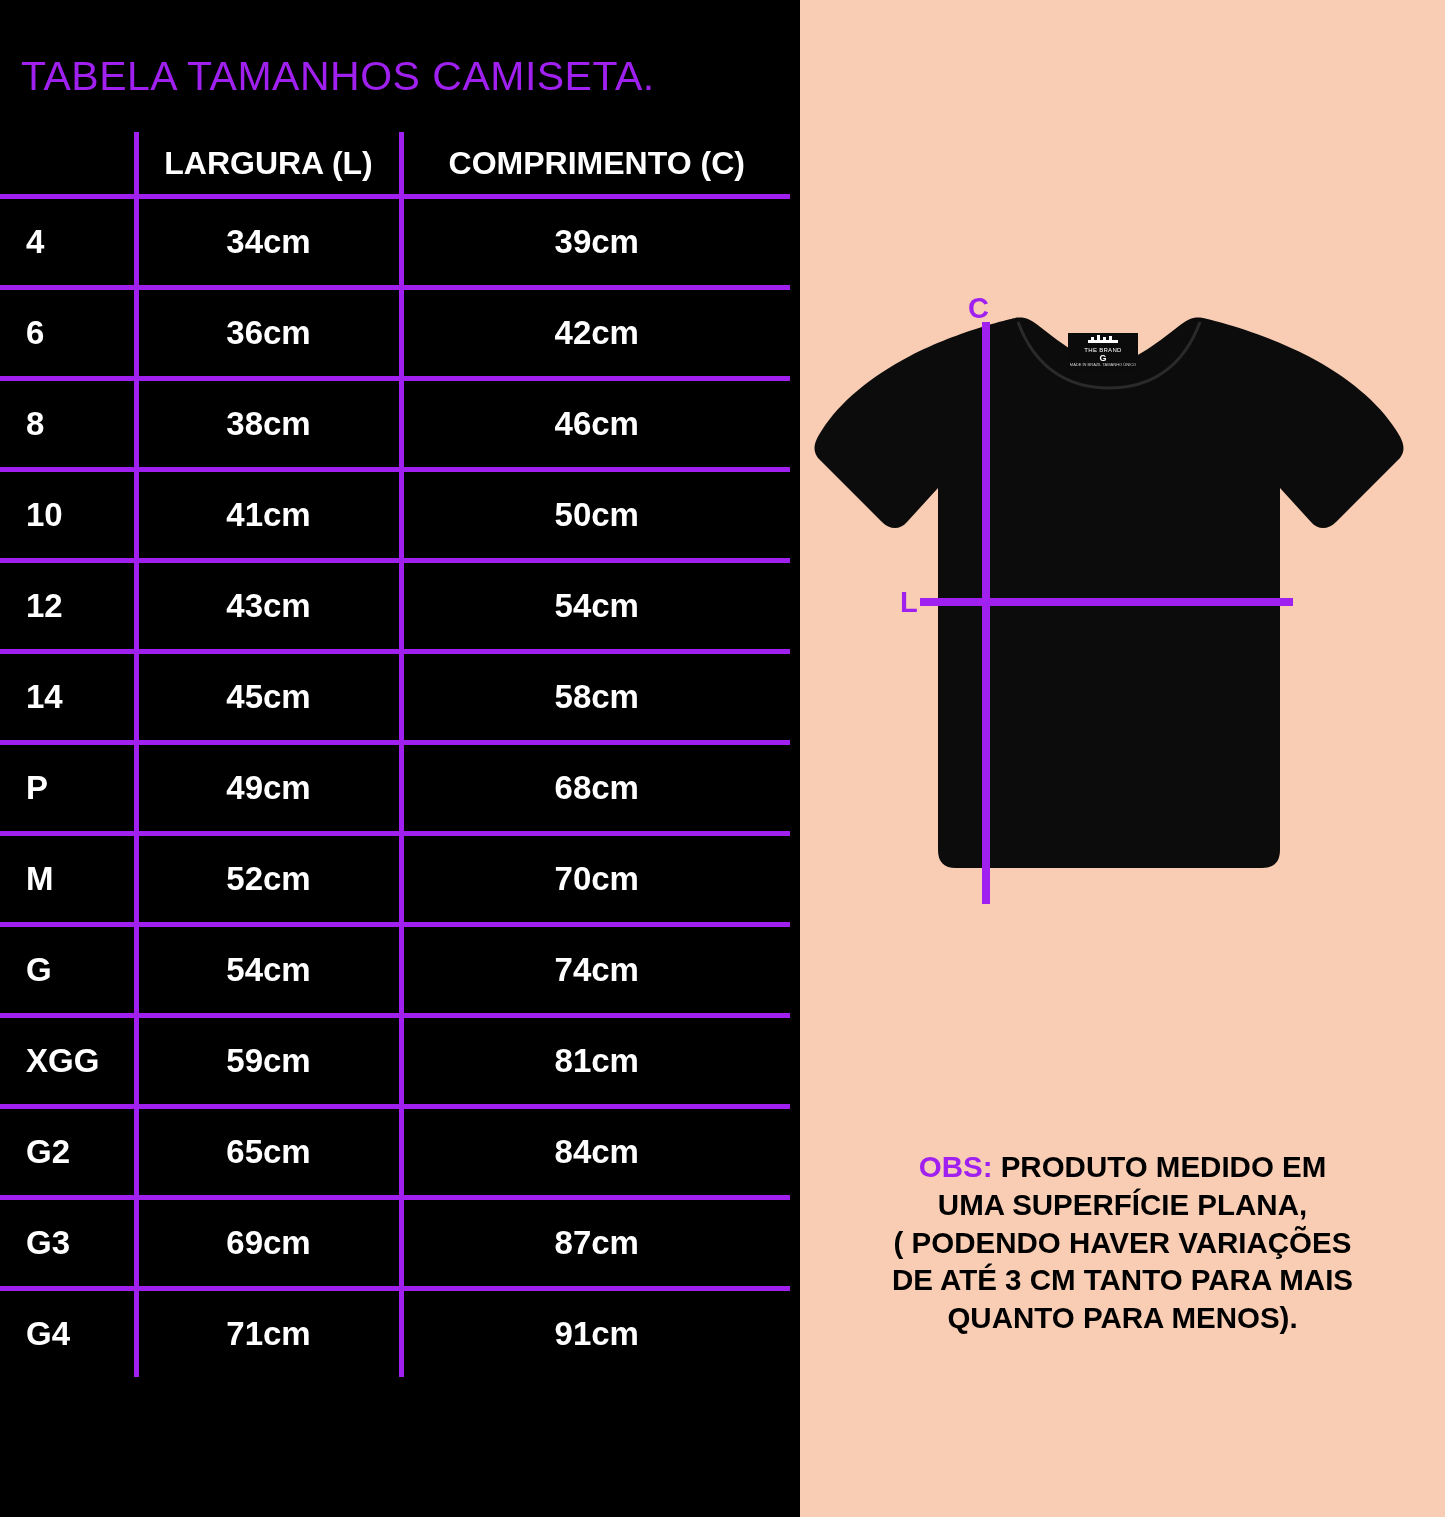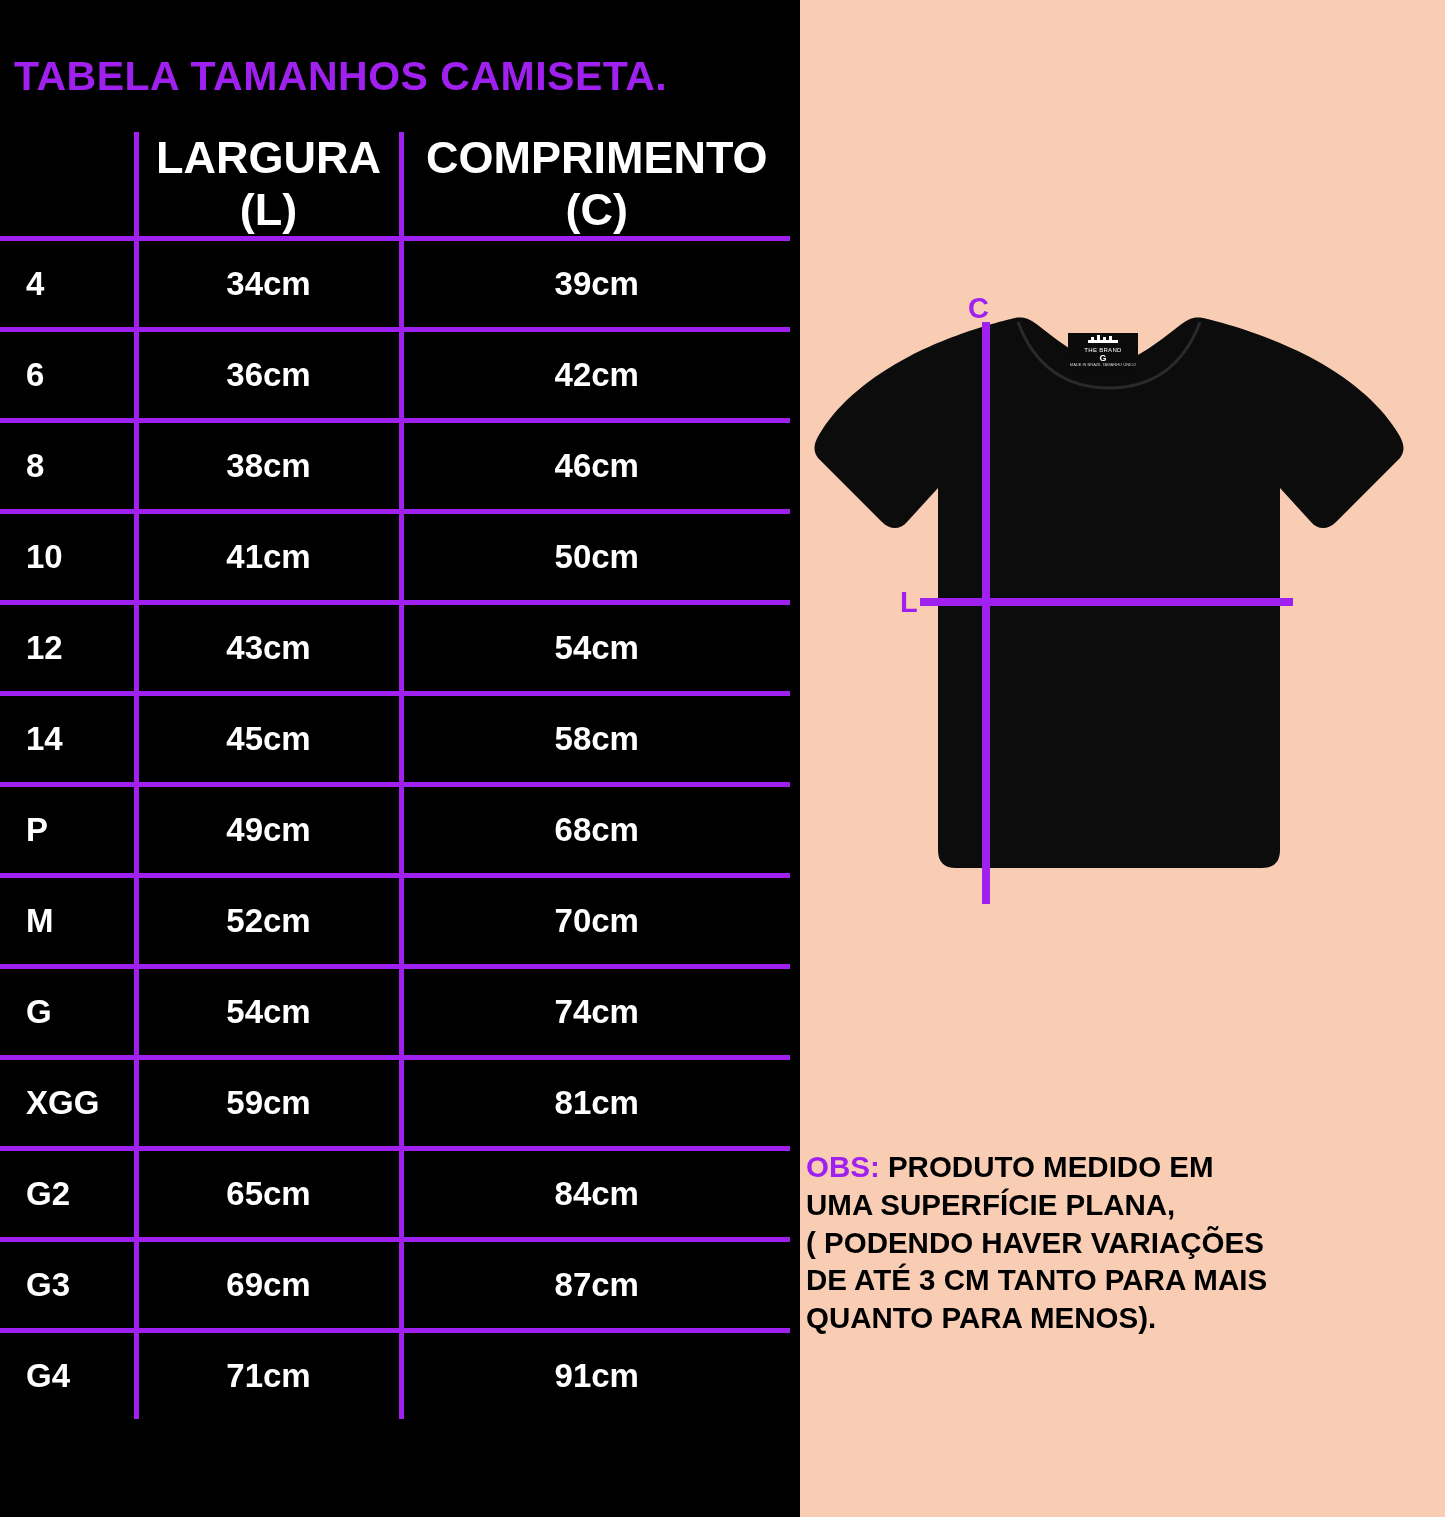--- a/index.html
+++ b/index.html
@@ -25,23 +25,23 @@
   .left-panel {
     position: relative;
     width: 800px;
     height: 1517px;
     background: #000000;
     box-sizing: border-box;
   }
   .chart-title {
     color: #a020f0;
     font-size: 41px;
-    font-weight: bold;
+    font-weight: normal;
     letter-spacing: 0.5px;
-    padding: 56px 0 0 14px;
+    padding: 56px 0 0 21px;
     line-height: 1;
     white-space: nowrap;
   }
   .size-table {
     position: absolute;
     top: 132px;
     left: 0;
     width: 790px;
     border-collapse: collapse;
     table-layout: fixed;
@@ -64,21 +64,21 @@
   .size-table th.head-size {
     border-bottom: 5px solid #a020f0;
     border-right: 5px solid #a020f0;
   }
   .size-table th:last-child,
   .size-table td:last-child {
     border-right: none;
   }
   .size-table thead th {
     height: 62px;
-    font-size: 45px;
+    font-size: 32px;
   }
   .size-table td.size-cell,
   .size-table th.head-size {
     text-align: left;
     padding-left: 26px;
   }
   .size-table tbody tr:last-child td {
     border-bottom: none;
   }
 
@@ -170,20 +170,21 @@
     display: block;
     margin: 2px auto 0;
   }
 
   
   .obs {
     position: absolute;
     left: 0;
     top: 1148px;
     width: 645px;
+    text-align: center;
     padding: 0 6px;
     box-sizing: border-box;
   }
   .obs p {
     margin: 0;
     color: #000000;
     font-size: 29.5px;
     font-weight: bold;
     line-height: 1.28;
   }

